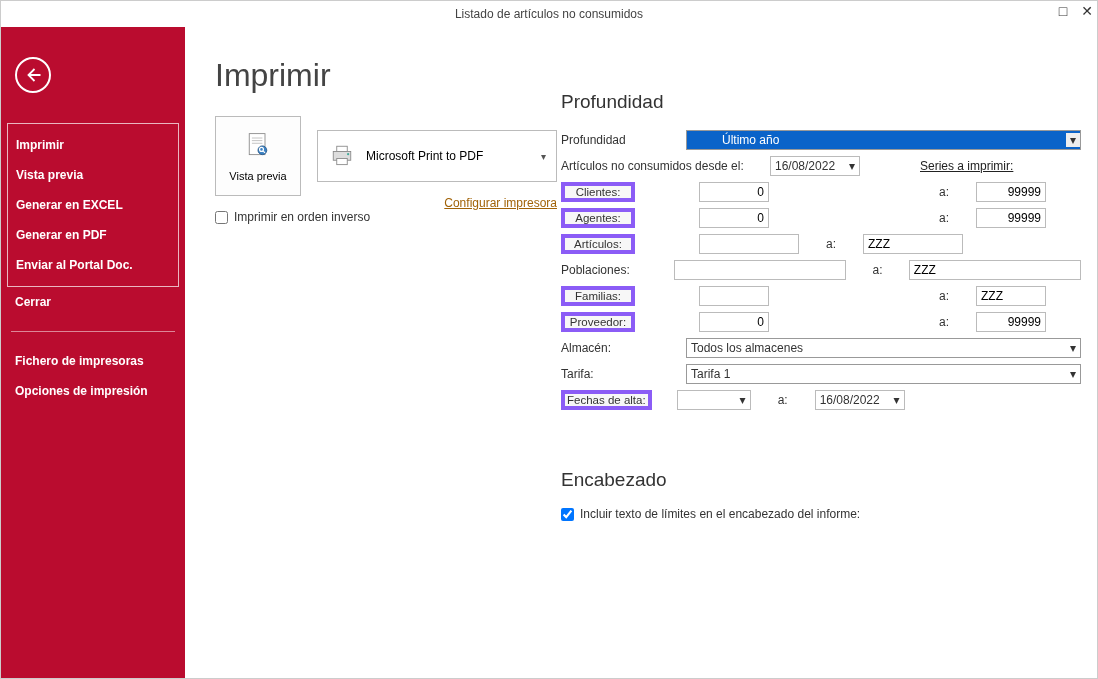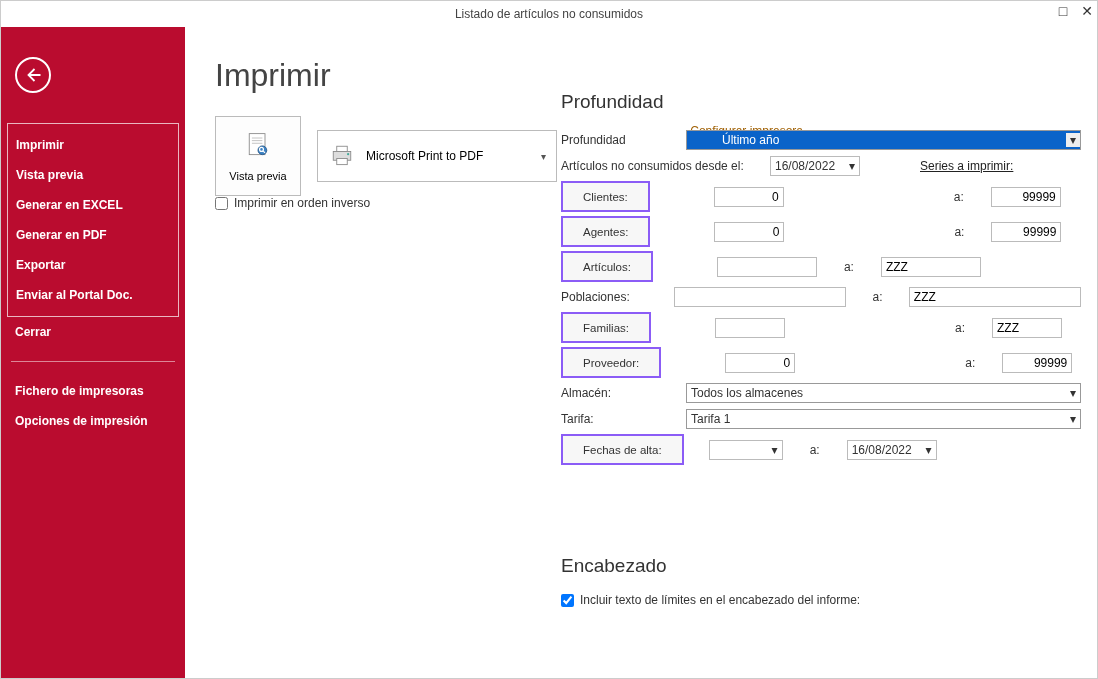--- a/index.html
+++ b/index.html
@@ -13,42 +13,42 @@
   .back-circle svg { width: 18px; height:18px; stroke:#fff; fill:none; stroke-width:2.4;}
   .side-group { border:1px solid rgba(255,255,255,0.7); margin: 0 6px; padding: 6px 0;}
   .side-item { padding: 8px 8px; font-size: 12px; font-weight: 600; cursor: pointer; }
   .side-item.plain { padding:8px 14px; }
   .side-sep { border-top:1px solid rgba(255,255,255,0.5); margin: 14px 10px; }
   .content { flex:1; padding: 30px 20px 10px 30px; overflow:auto; }
   h1.big { font-size: 32px; font-weight: 300; color:#444; margin-bottom: 22px; }
   .top-row { display:flex; align-items:flex-start; gap:16px; }
   .preview-btn { width:86px; height:80px; border:1px solid #bbb; display:flex; flex-direction:column; align-items:center; justify-content:center; gap:4px; font-size:11px; cursor:pointer; background:#fdfdfd;}
   .preview-btn .icon { font-size:28px; }
-  .printer-row { display:flex; flex-direction:row; gap:6px;}
+  .printer-row { display:flex; flex-direction:column; gap:6px;}
   .printer-select { width:240px; height:52px; border:1px solid #bbb; display:flex; align-items:center; gap:10px; padding:0 10px; font-size:12px; cursor:pointer; margin-top:14px; position:relative;}
   .printer-select .chev { position:absolute; right:10px; font-size:10px; color:#555;}
   .config-link { font-size:12px; text-align:right; text-decoration:underline; cursor:pointer; color:#a16207; width:240px; margin-top:8px;}
   h2.section { font-size:19px; font-weight:400; color:#444; margin: 24px 0 10px; }
   .chk-row { display:flex; align-items:center; gap:6px; font-size:12px; color:#333; }
   .chk-row input { width:13px; height:13px;}
   .right-col { position:absolute; left:560px; top:90px; width:520px; }
   .right-col h2 { font-size:19px; font-weight:400; color:#333; margin-bottom:16px; }
   .field-row { display:flex; align-items:center; gap:25px; font-size:12px; color:#333; margin-bottom:4px; min-height:22px;}
-  .label-btn { border:2px solid #8b5cf6; background:#f7f7f7; padding:2px 20px; font-size:11.5px; min-width:74px; text-align:center; cursor:pointer; height:31px; display:flex; align-items:center; justify-content:center;}
+  .label-btn { border:4px solid #8b5cf6; background:#f7f7f7; padding:2px 2px; font-size:11.5px; min-width:74px; text-align:center; cursor:pointer; height:20px; display:flex; align-items:center; justify-content:center;}
   .label-plain { font-size:12px; min-width:100px;}
   .inp { border:1px solid #bbb; height:20px; font-size:12px; padding:0 4px; text-align:right; }
   .inp.left { text-align:left; }
   .inp.w60 { width:70px;}
   .inp.w100 { width:100px;}
   .sel { border:1px solid #999; height:20px; font-size:12px; padding:0 4px; width:410px; cursor:pointer; display:flex; align-items:center; justify-content:space-between;}
   .sel.highlight { background:#0a63c9; color:#fff;padding-left:35px; }
   .date-inp { border:1px solid #bbb; height:20px; width:90px; font-size:12px; display:flex; align-items:center; justify-content:space-between; padding:0 4px; cursor:pointer;}
   .a-lab { font-size:12px; width:14px; text-align:center;}
   .series-link { font-size:12px; text-decoration:underline; cursor:pointer; color:#222;}
-  .enc-section { margin-top:90px;}
+  .enc-section { margin-top:58px;}
   .enc-text { width:506px; height:80px; border:1px solid #bbb; font-size:12px; padding:6px; resize:none; color:#333; margin-top:10px;}
   .icon-printer svg, .icon-doc svg { width:28px; height:28px; }
 </style>
 </head>
 <body>
 
 <div class="titlebar">
   <span>Listado de artículos no consumidos</span>
   <div class="controls">
     <span>□</span>
@@ -61,21 +61,20 @@
     <div class="back-circle">
       <svg viewBox="0 0 24 24">
           <path d="M14 4l-8 8 8 8M6 12h16"></path>
         </svg>
     </div>
     <div class="side-group">
       <div class="side-item">Imprimir</div>
       <div class="side-item">Vista previa</div>
       <div class="side-item">Generar en EXCEL</div>
       <div class="side-item">Generar en PDF</div>
-      <div class="side-item">Exportar</div>
       <div class="side-item">Enviar al Portal Doc.</div>
     </div>
     <div class="side-item plain">Cerrar</div>
     <div class="side-sep"></div>
     <div class="side-item plain">Fichero de impresoras</div>
     <div class="side-item plain">Opciones de impresión</div>
   </div>
 
   <div class="content">
     <h1 class="big">Imprimir</h1>

